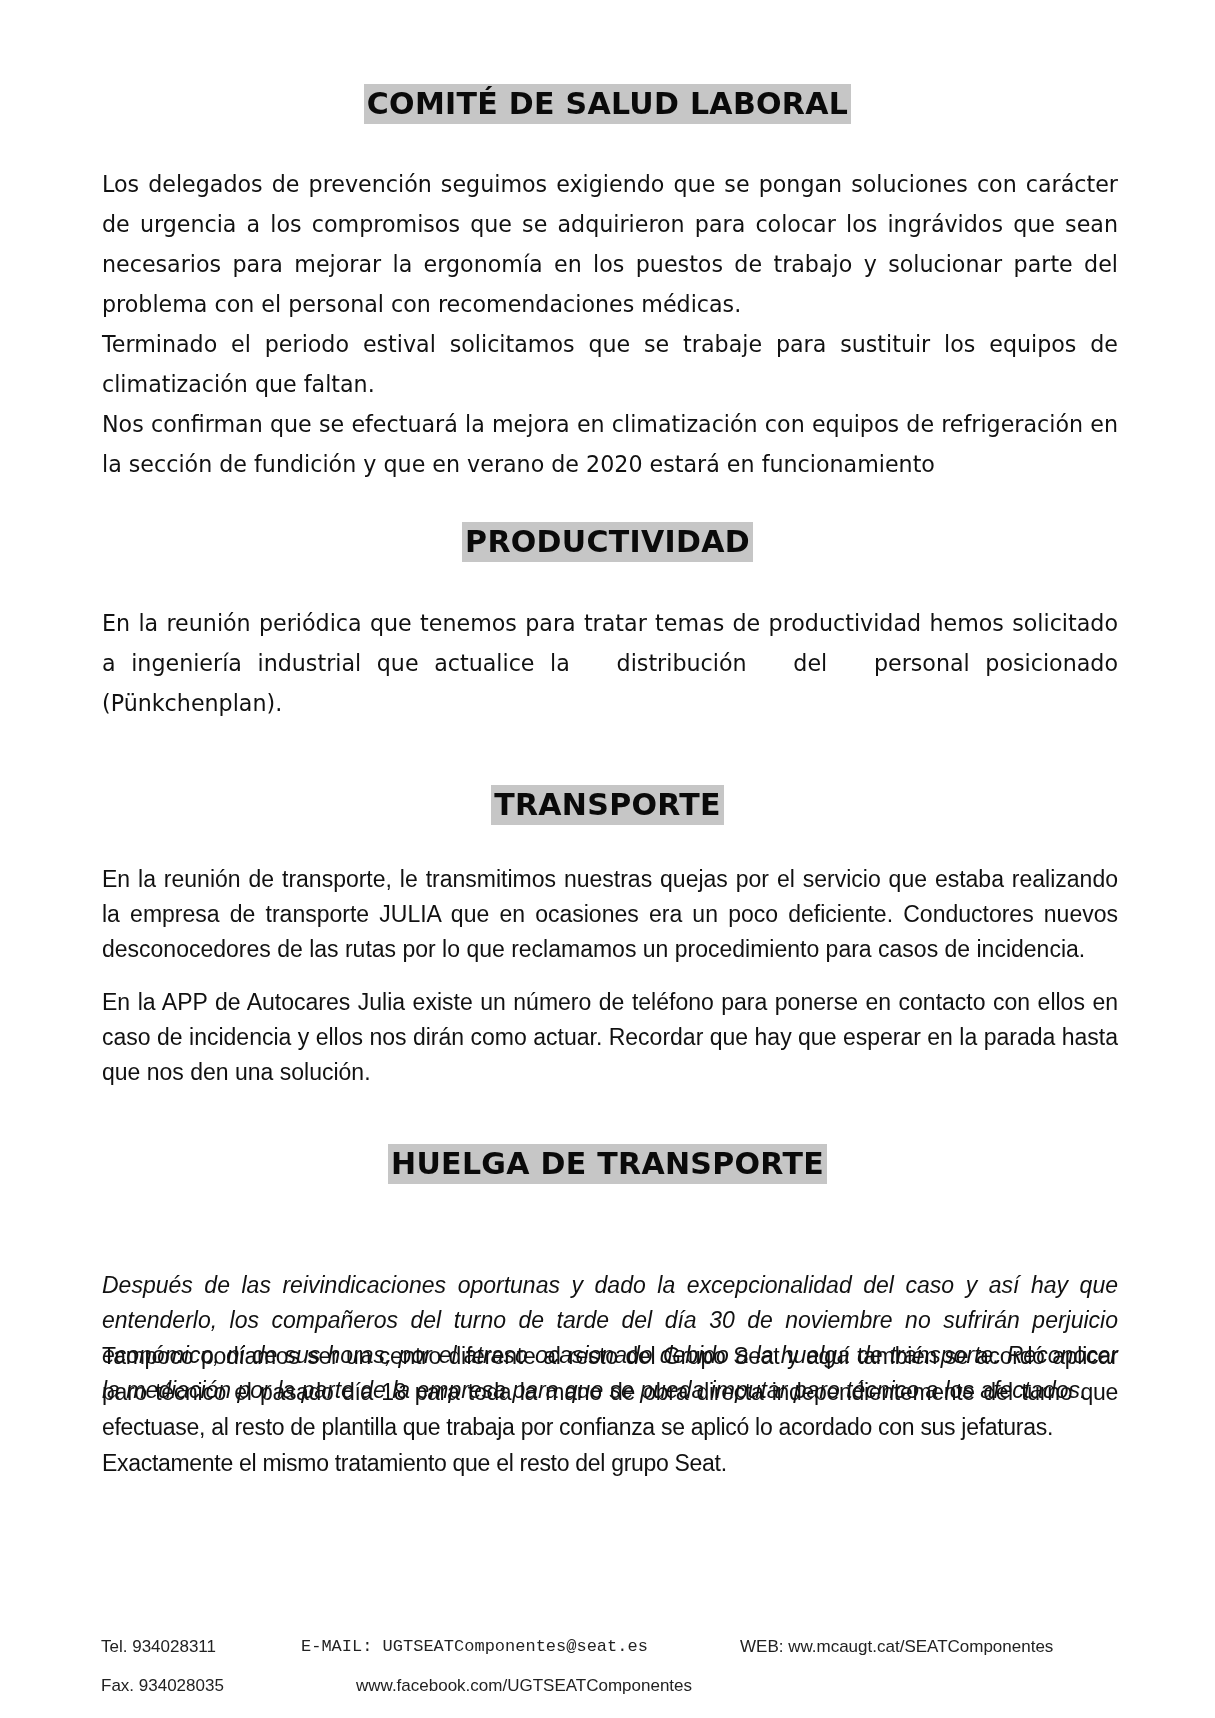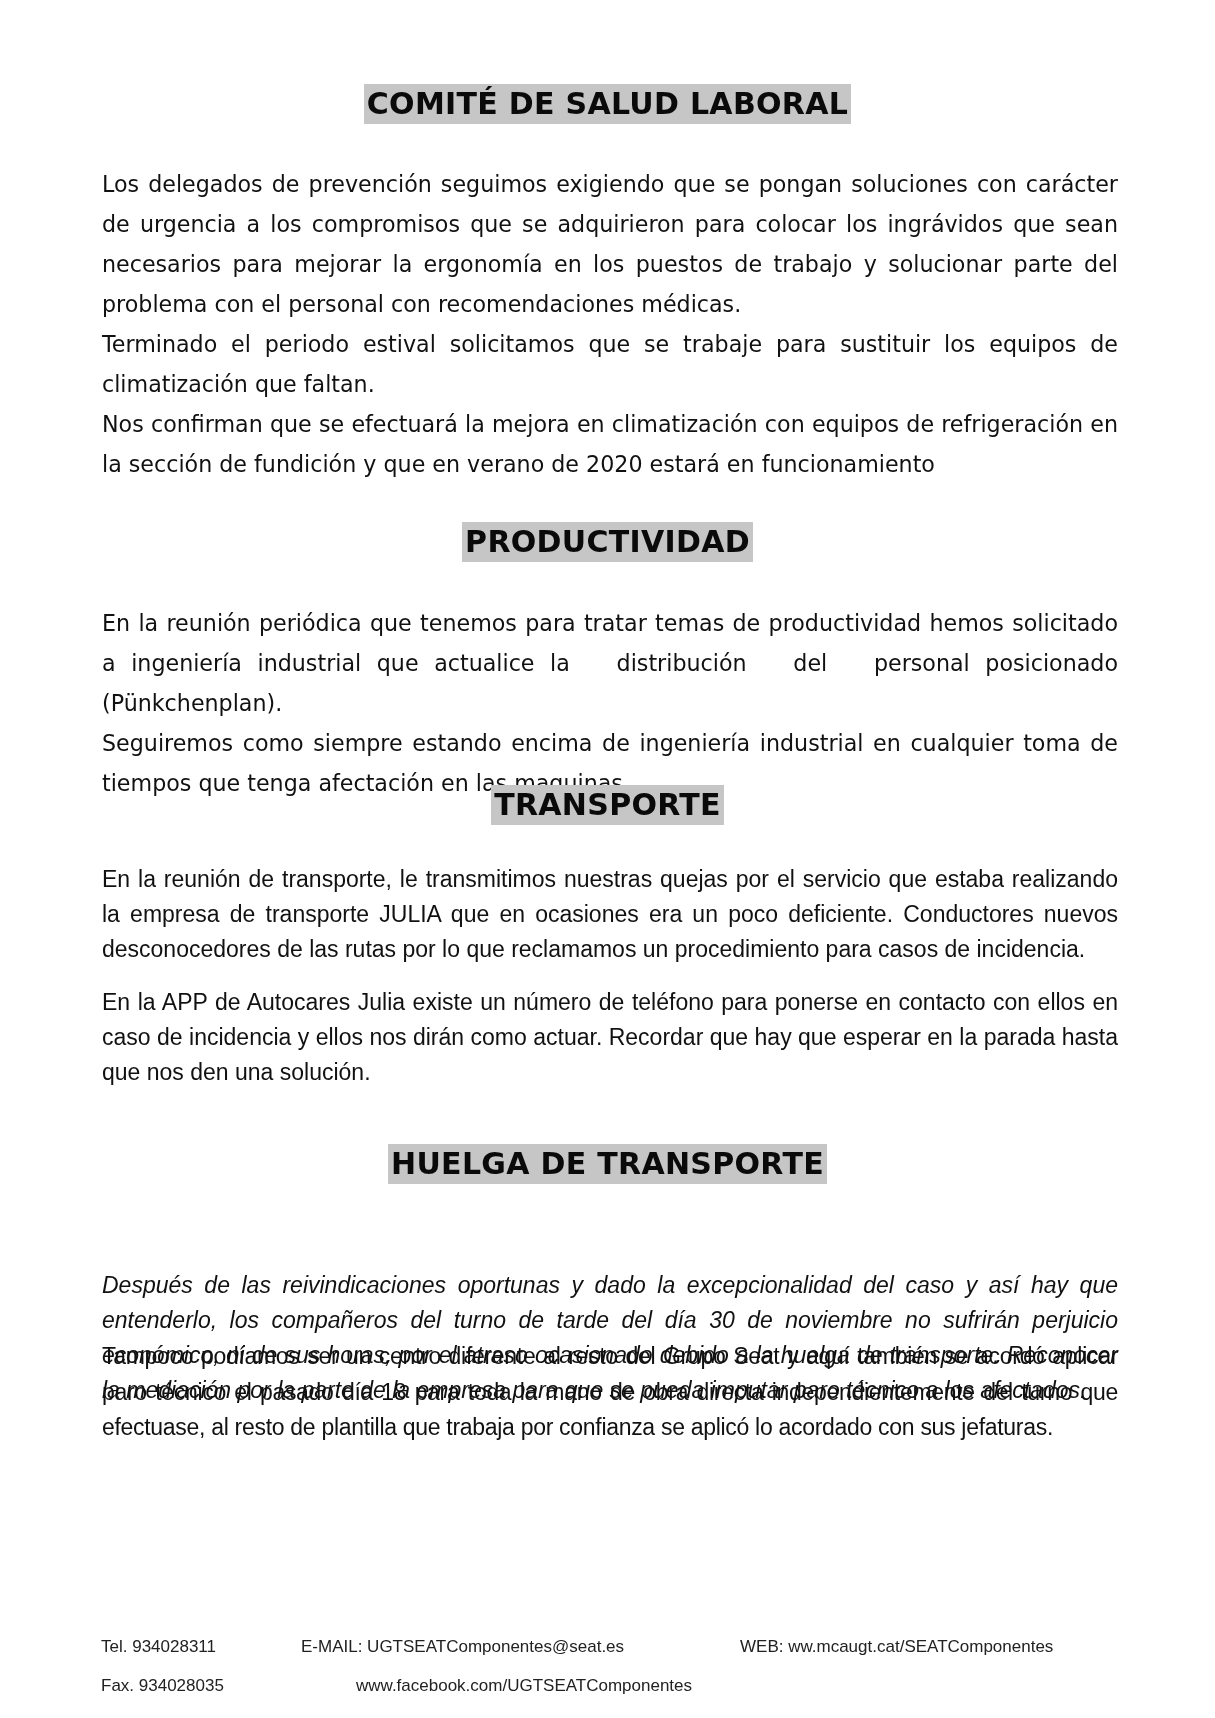--- a/index.html
+++ b/index.html
@@ -66,42 +66,42 @@
     <p>Los delegados de prevención seguimos exigiendo que se   pongan soluciones con carácter de urgencia a los compromisos que se adquirieron para colocar los ingrávidos que sean necesarios para mejorar la ergonomía en los puestos de trabajo y solucionar parte del problema con el personal con recomendaciones médicas.</p>
     <p>Terminado el periodo estival solicitamos que se trabaje para sustituir los equipos de climatización que faltan.</p>
     <p>Nos confirman que se efectuará la mejora en climatización con equipos de refrigeración en la sección de fundición y que en verano de 2020 estará en funcionamiento</p>
   </div>
 
   <div class="heading-wrap" style="top:522px;">
     <span class="heading">PRODUCTIVIDAD</span>
   </div>
   <div class="block verdana" style="top:603px;">
     <p style="white-space: pre-wrap;">En la reunión periódica que tenemos para tratar temas de productividad hemos solicitado a ingeniería industrial que actualice la   distribución   del   personal posicionado (Pünkchenplan).</p>
-    <p>Seguiremos como siempre estando encima de ingeniería industrial en cualquier toma de tiempos que tenga afectación en las maquinas.</p>
   </div>
 
   <div class="heading-wrap" style="top:785px;">
     <span class="heading">TRANSPORTE</span>
   </div>
   <div class="block calibri" style="top:862px;">
     <p>En la reunión de transporte, le transmitimos nuestras quejas por el servicio que estaba realizando la empresa de transporte JULIA que en ocasiones era un poco deficiente. Conductores nuevos desconocedores de las rutas por lo que reclamamos un procedimiento para casos de incidencia.</p>
     <p class="gap">En la APP de Autocares Julia existe un número de teléfono para ponerse en contacto con ellos en caso de incidencia y ellos nos dirán como actuar. Recordar que hay que esperar en la parada hasta que nos den una solución.</p>
   </div>
 
   <div class="heading-wrap" style="top:1144px;">
     <span class="heading">HUELGA DE TRANSPORTE</span>
   </div>
   <div class="block calibri" style="top:1268px;font-style:italic;">
     <p>Después de las reivindicaciones oportunas y dado la excepcionalidad del caso y así hay que entenderlo, los compañeros del turno de tarde del día 30 de noviembre no sufrirán perjuicio económico, ni de sus horas, por el atraso ocasionado debido a la huelga de transporte. Reconocer la mediación por la parte de la empresa para que se pueda imputar paro técnico a los afectados.</p>
   </div>
   <div class="block narrow" style="top:1339px;">
     <p>Tampoco podíamos ser un centro diferente al resto del Grupo Seat y aquí también se acordó aplicar paro técnico el pasado día 18 para toda la mano de obra directa independientemente del turno que efectuase, al resto de plantilla que trabaja por confianza se aplicó lo acordado con sus jefaturas.</p>
+    <p>Exactamente el mismo tratamiento que el resto del grupo Seat.</p>
   </div>
 
   <div>
     <span class="footer-item" style="left:101px; top:1637px;">Tel. 934028311</span>
-    <span class="footer-item" style="left:301px; top:1637px;">E-MAIL: UGTSEATComponentes@seat.es</span>
+    <span class="footer-item" style="left:301px; top:1637px;font-family:Liberation Mono, monospace;">E-MAIL: UGTSEATComponentes@seat.es</span>
     <span class="footer-item" style="left:740px; top:1637px;">WEB: ww.mcaugt.cat/SEATComponentes</span>
     <span class="footer-item" style="left:101px; top:1676px;">Fax. 934028035</span>
     <span class="footer-item" style="left:356px; top:1676px;">www.facebook.com/UGTSEATComponentes</span>
   </div>
 
 </div>
 
 </body></html>

